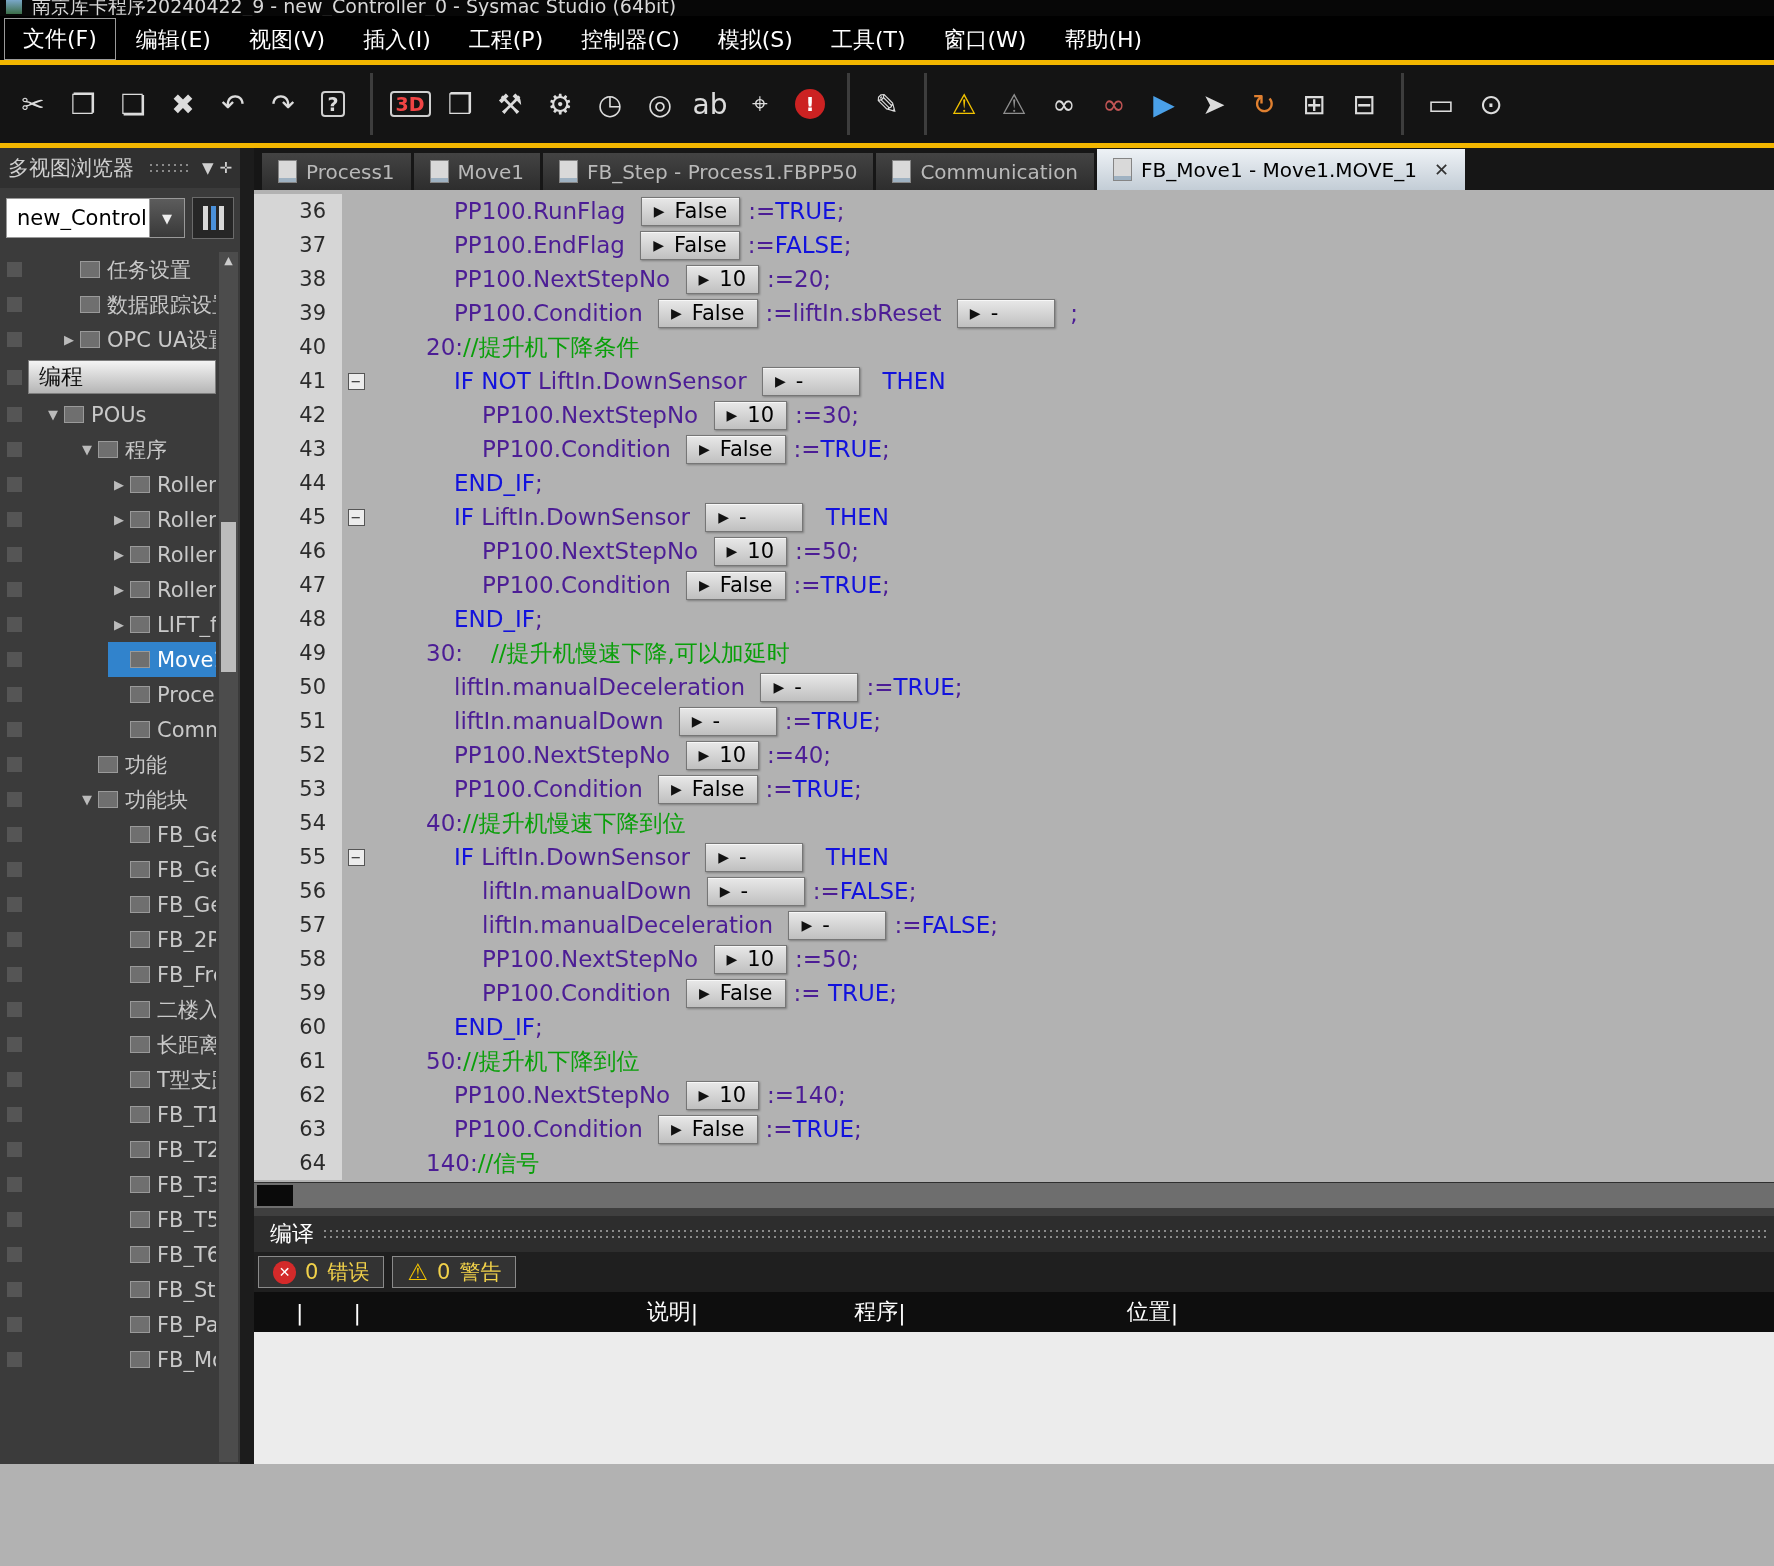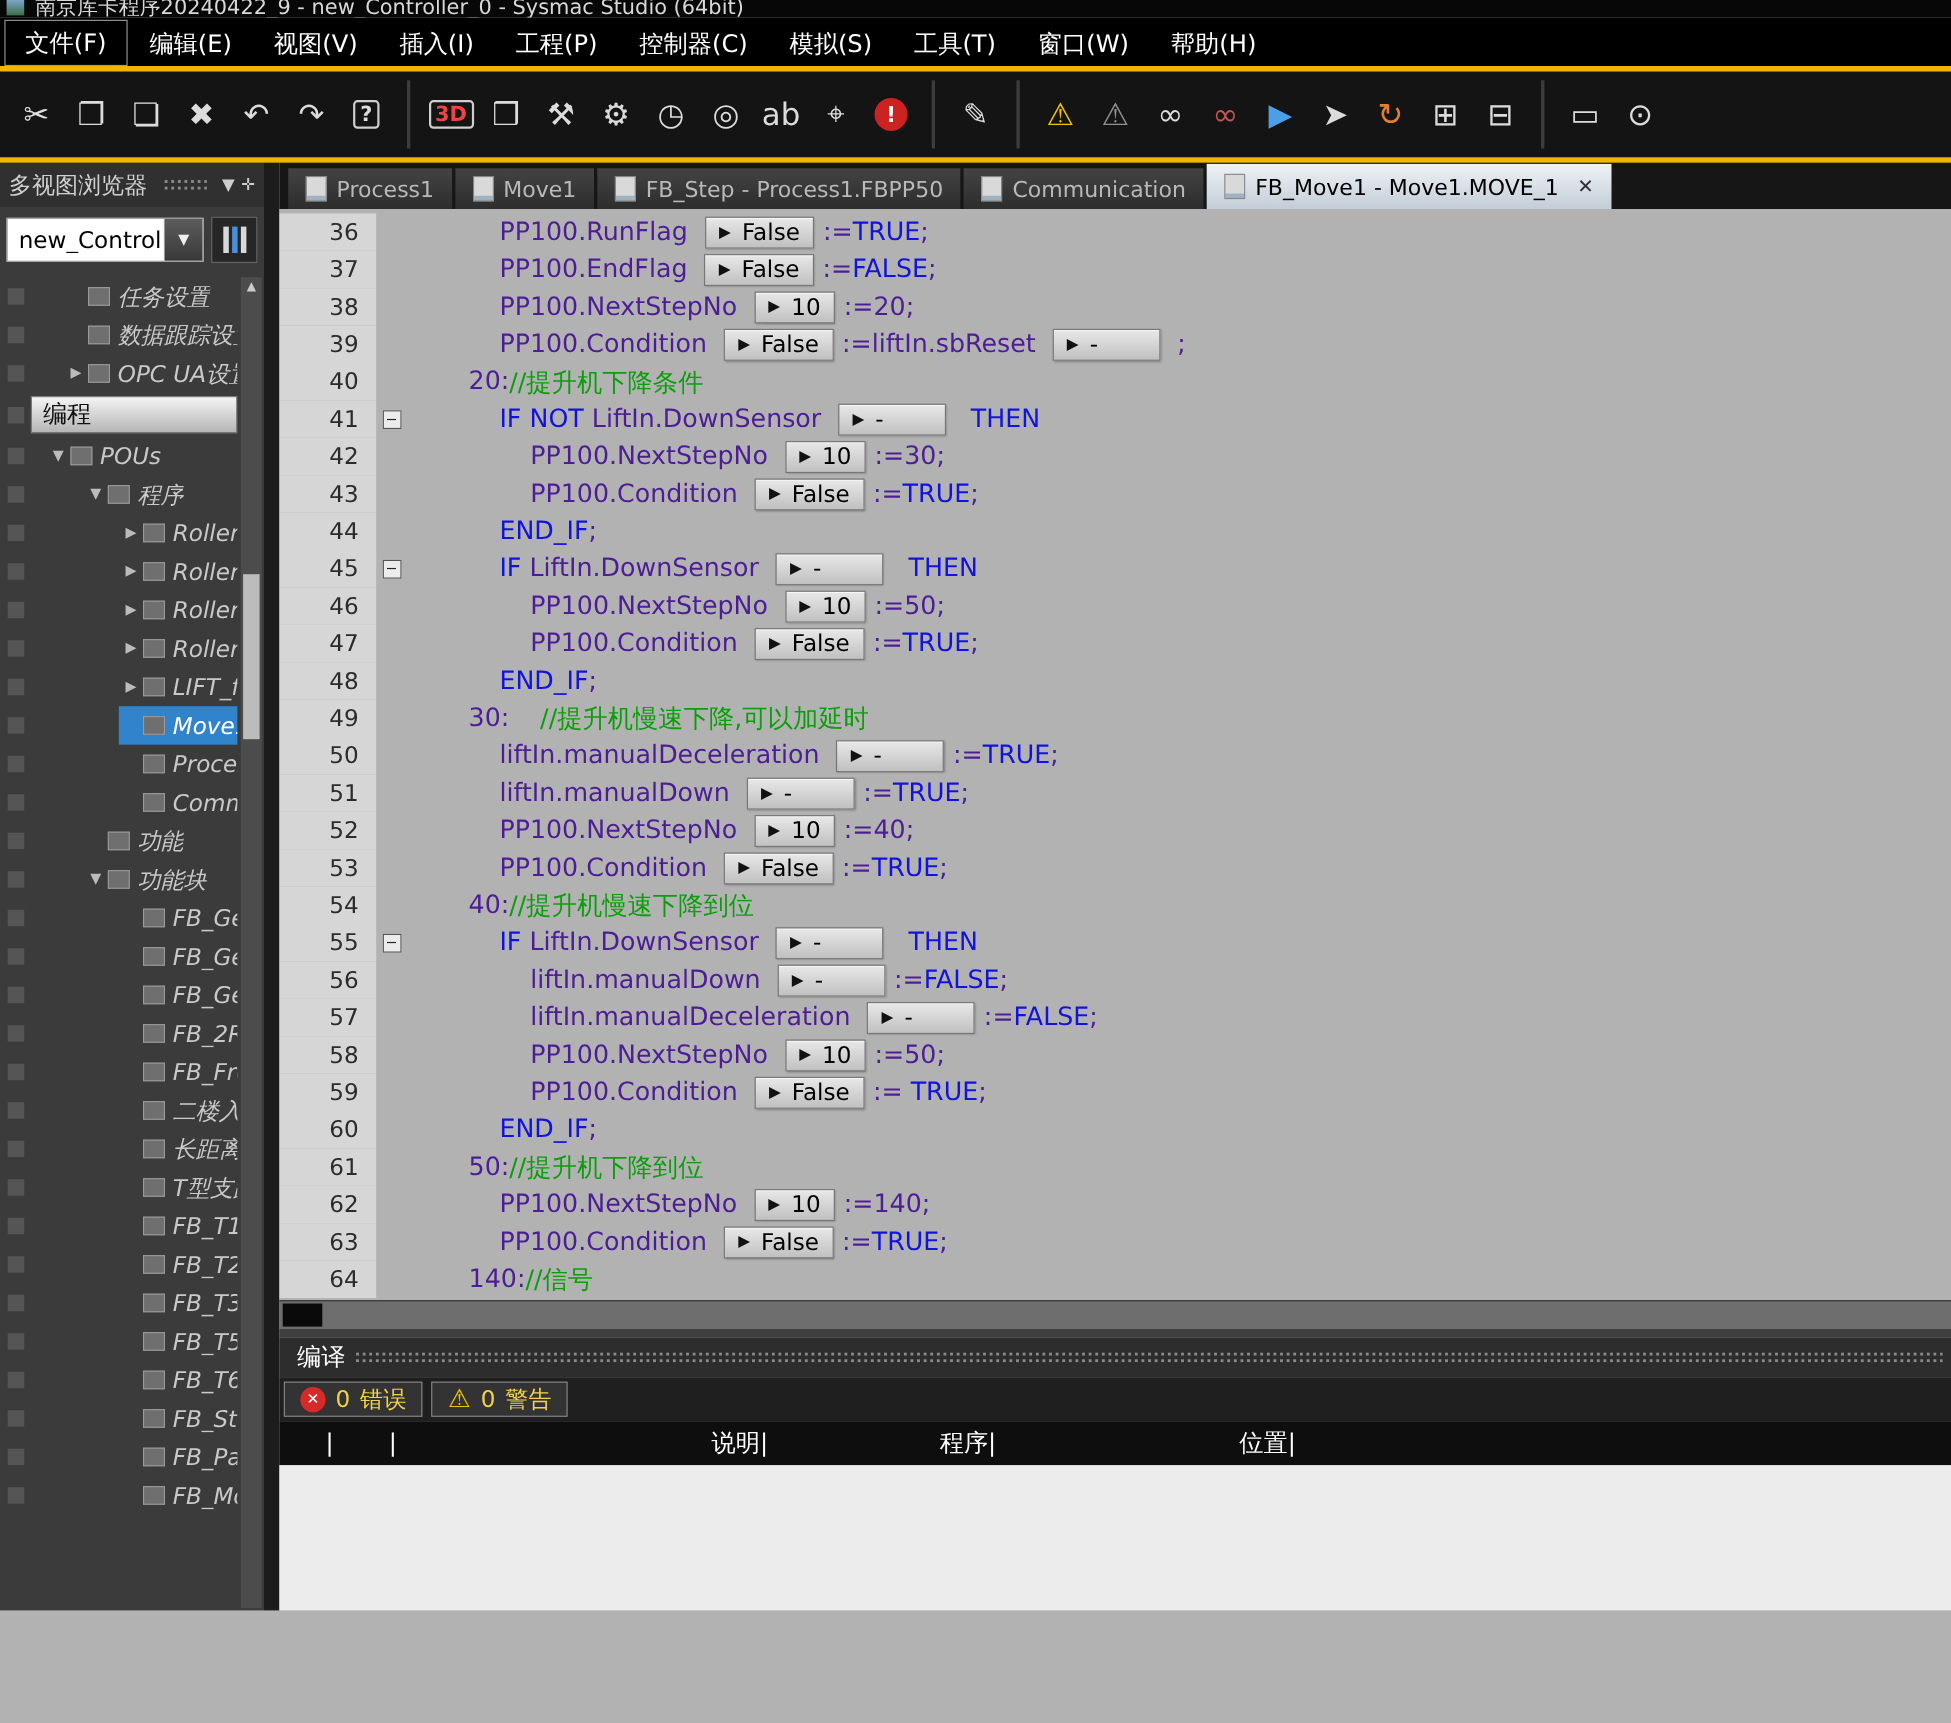--- a/index.html
+++ b/index.html
@@ -39,21 +39,21 @@
     align-items:center;justify-content:center;color:#eee;font-size:13px;border-left:1px solid #999;}
   .dev-icon{width:42px;height:42px;flex:none;background:#262626;border:1px solid #6a6a6a;
     display:flex;align-items:center;justify-content:center;gap:3px;box-sizing:border-box;}
   .dev-icon i{display:block;width:5px;height:24px;}
   .dev-icon .b1,.dev-icon .b3{background:#d8d8d8;}
   .dev-icon .b2{background:#4a90d9;}
   .sb-tree{position:absolute;top:104px;left:0;right:24px;bottom:0;overflow:hidden;}
   .sb-row{height:35px;display:flex;align-items:center;font-size:21px;color:#c9c9c9;}
   .sb-bullet{width:15px;height:15px;background:#555;margin:0 6px 0 7px;flex:none;}
   .sb-indent{flex:none;height:1px;}
-  .sb-rowcontent{flex:1;display:flex;align-items:center;height:100%;min-width:0;font-style:italic;}
+  .sb-rowcontent{flex:1;display:flex;align-items:center;height:100%;min-width:0;}
   .sb-row.selected .sb-rowcontent{background:#3183cc;color:#fff;}
   .sb-arrow{width:22px;flex:none;font-size:13px;color:#bbb;text-align:center;}
   .sb-row.selected .sb-arrow{color:#fff;}
   .sb-icon{width:20px;height:17px;flex:none;background:#6f6f6f;border:1px solid #9a9a9a;margin-right:7px;box-sizing:border-box;}
   .sb-label{white-space:nowrap;overflow:hidden;}
   .sb-section{height:38px;display:flex;align-items:center;margin:1px 0;}
   .sb-section .bar{flex:1;height:34px;background:linear-gradient(#f4f4f4,#b5b5b5);
     border:1px solid #7d7d7d;display:flex;align-items:center;padding-left:10px;font-size:22px;color:#111;box-sizing:border-box;}
   .sb-scrollbar{position:absolute;top:104px;right:2px;width:19px;bottom:2px;background:#4c4c4c;}
   .sb-scroll-up{height:18px;color:#ccc;font-size:11px;text-align:center;line-height:18px;}

